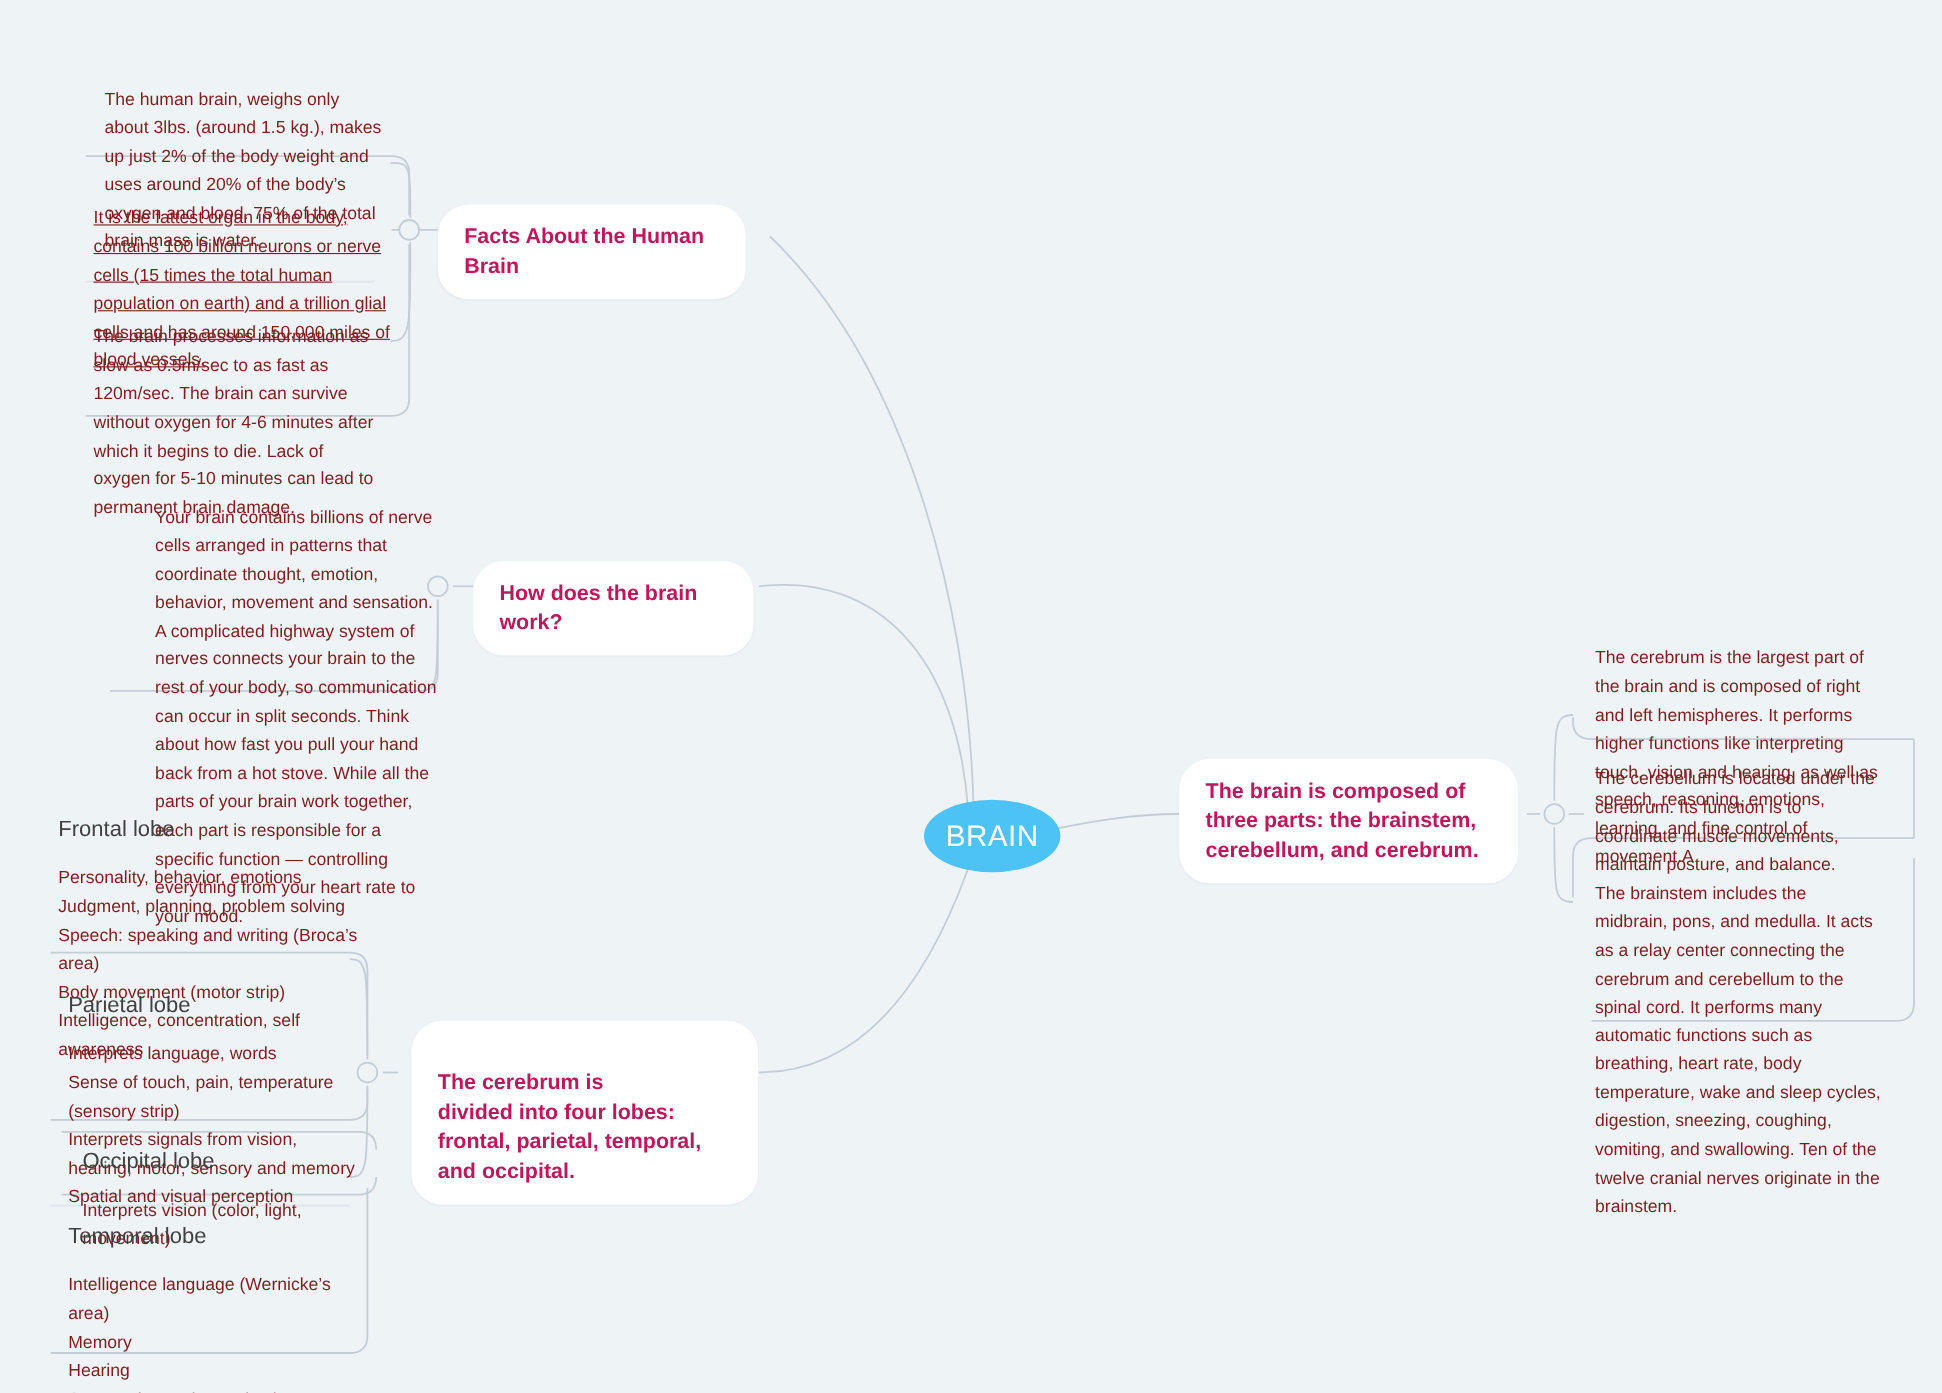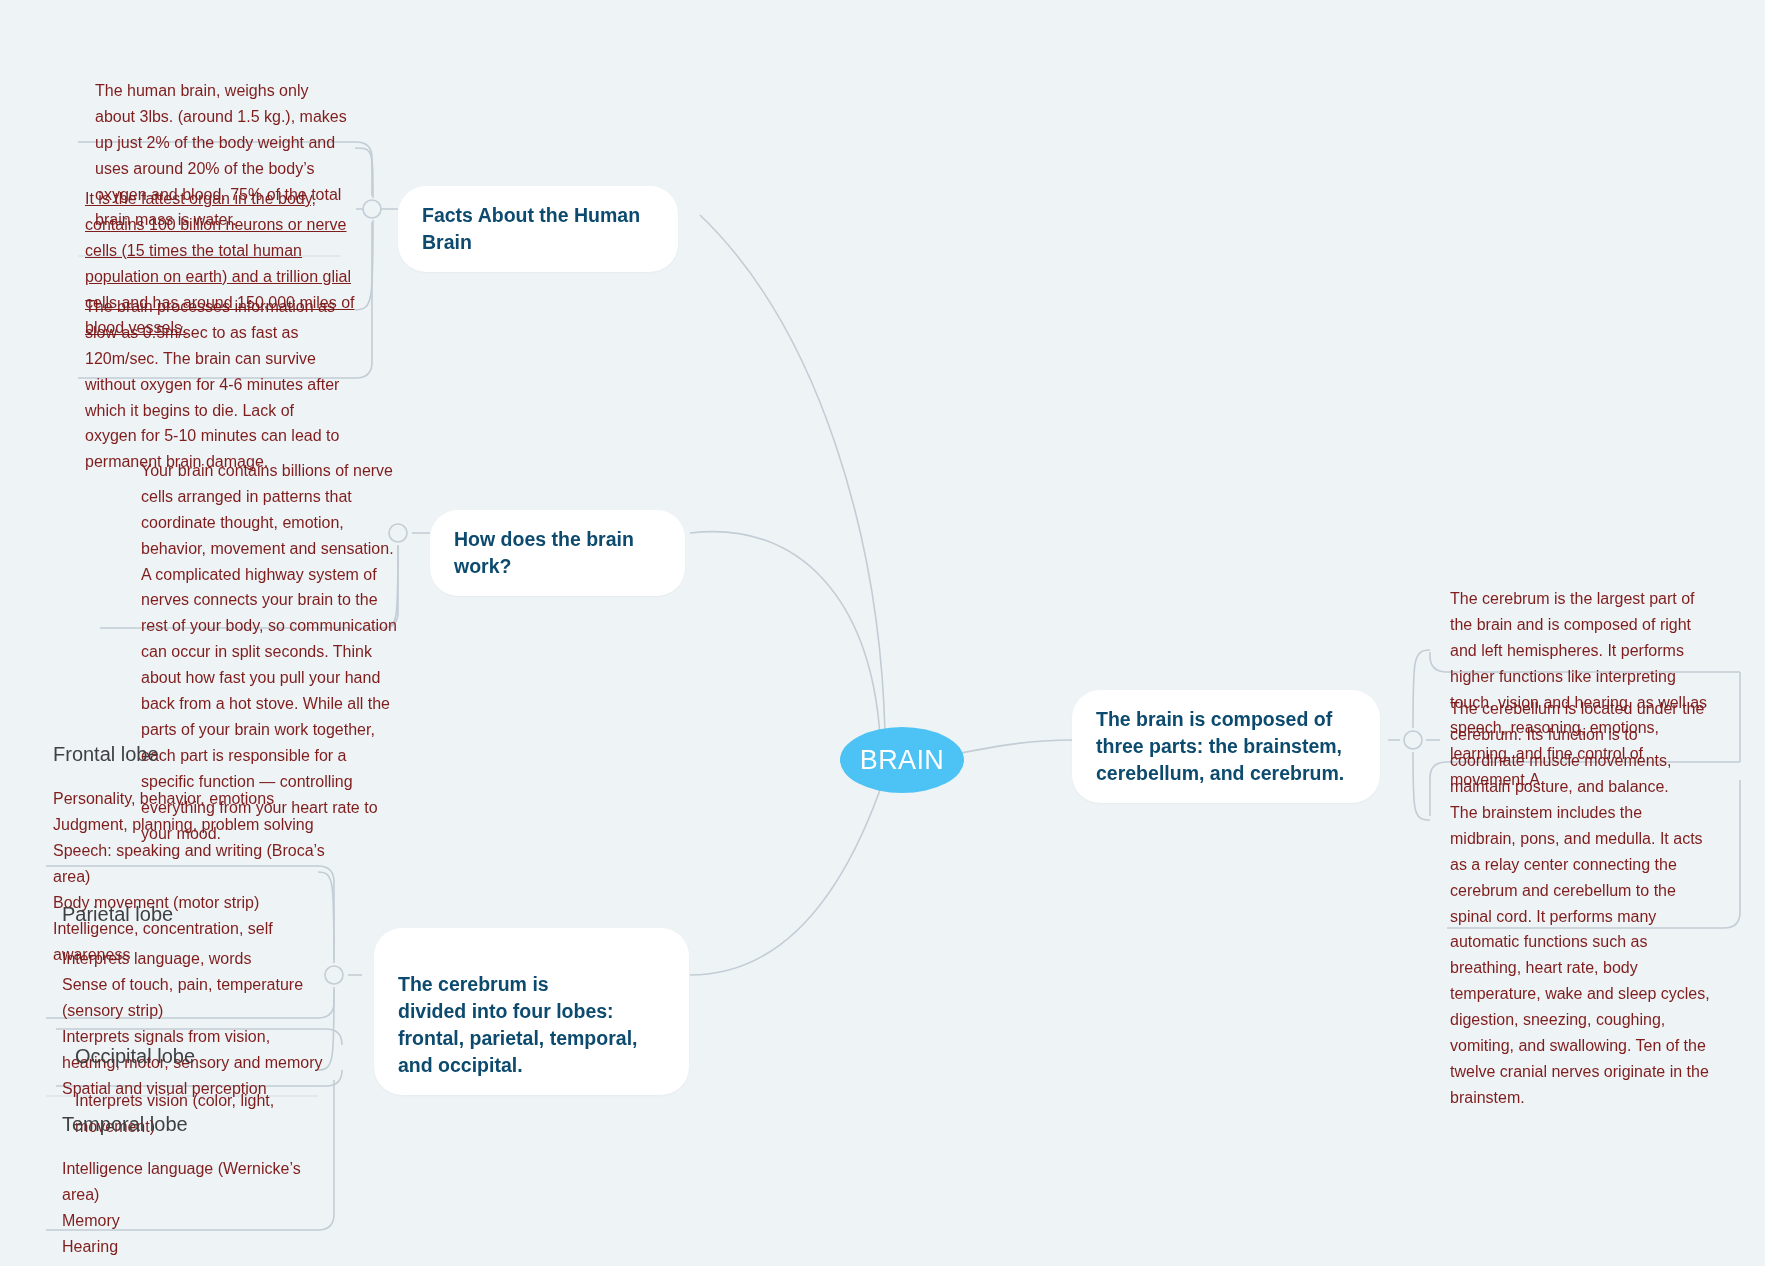--- a/index.html
+++ b/index.html
@@ -47,21 +47,21 @@
     text-align: right;
   }
   
   .topic {
     background: #ffffff;
     border-radius: 28px;
     padding: 16px 24px;
     font-weight: bold;
     font-size: 19.5px;
     line-height: 1.38;
-    color: #0c4a6e;
+    color: #be185d;
     box-shadow: 0 1px 2px rgba(30,50,70,0.04);
   }
   
   .leaf {
     font-size: 16px;
     line-height: 1.62;
     color: #7f1d1d;
     white-space: pre-line;
   }
   .leaf-title {

